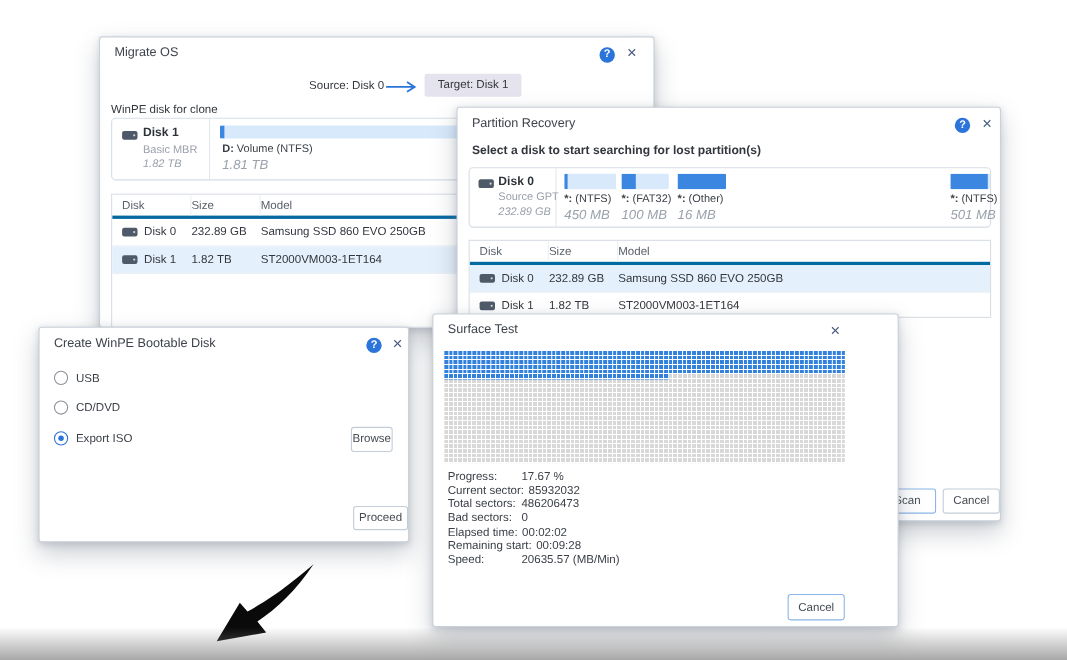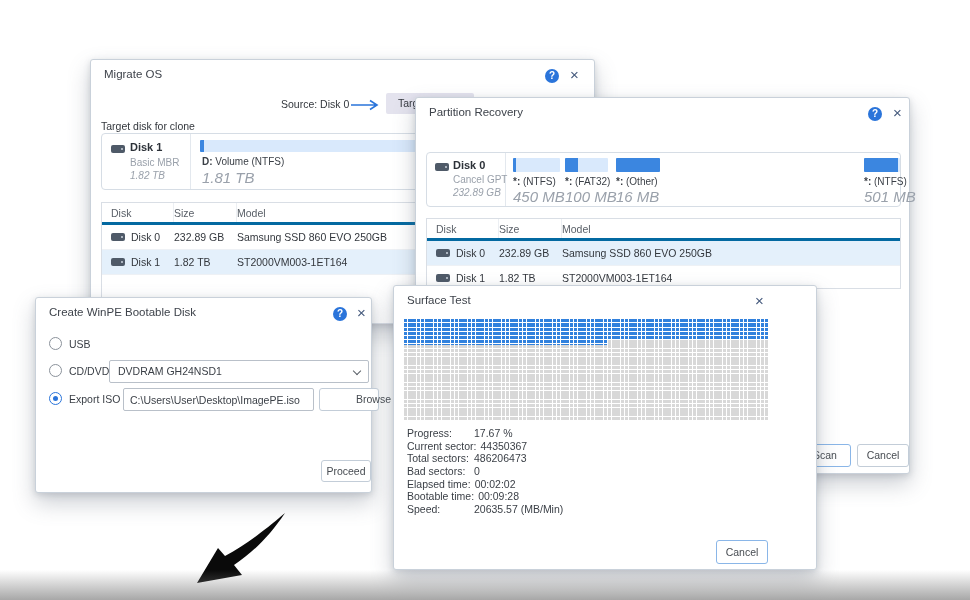--- a/index.html
+++ b/index.html
@@ -27,21 +27,21 @@
   .dico { position:absolute; width:14px; height:8px; background:#4f5a68; border-radius:2px; }
   .dico:after { content:""; position:absolute; right:2px; top:2.5px; width:2.5px; height:2.5px;
                 border-radius:50%; background:#ccd4de; }
   .dico.inrow { position:relative; display:inline-block; flex:0 0 auto; }
 
   .pseg { position:absolute; top:5px; }
   .pbar { height:14px; width:100%; background:#d9e9fc; position:relative; overflow:hidden; border-radius:1px; }
   .pfill { position:absolute; left:0; top:0; height:100%; background:#3b86e0; }
   .pl1 { margin-top:4px; font-size:10px; color:#3a3f46; white-space:nowrap; }
   .pl1 b { font-weight:bold; }
-  .pl2 { margin-top:1px; font-size:15px; color:#9aa1ab; font-style:italic; white-space:nowrap; }
+  .pl2 { margin-top:1px; font-size:12px; color:#9aa1ab; font-style:italic; white-space:nowrap; }
 
   .tbl { position:absolute; background:#fff; border:1px solid #d9dee5; overflow:hidden; }
   .tbl-head { display:flex; height:22px; align-items:center; font-size:10.5px; color:#5a6068;
               border-bottom:3px solid #0369a1; }
   .tbl-head > div { border-right:1px solid #eceff3; height:100%; display:flex; align-items:center; }
   .tbl-head > div:last-child { border-right:none; }
   .tbl-row { display:flex; height:25px; align-items:center; font-size:10.5px; color:#33373d;
              border-bottom:1px solid #eef1f5; cursor:pointer; }
   .tbl-row.selected { background:#e4f0fb; }
   .col-disk { width:72px; padding-left:9px; display:flex; align-items:center; gap:6px; }
@@ -75,32 +75,32 @@
 
   .badge { position:absolute; height:21px; line-height:21px; padding:0 12px; background:#e4e3ee;
            border-radius:2px; font-size:10.5px; color:#33373d; white-space:nowrap; }
   .plain-label { position:absolute; font-size:10.5px; color:#33373d; white-space:nowrap; }
 </style>
 </head>
 <body>
 
 <div class="canvas">
 
-  <div class="dialog" style="left:90px; top:33px; width:505px; height:265px; z-index:1;margin-top:26px;">
+  <div class="dialog" style="left:90px; top:33px; width:505px; height:265px; z-index:1;">
     <div class="dlg-title">Migrate OS</div>
     <div class="help-btn" style="left:454px; top:9px;">?</div>
     <div class="close-btn" style="left:479px; top:7px;">×</div>
 
     <div class="plain-label" style="left:190px; top:38px;">Source: Disk 0</div>
     <svg style="position:absolute; left:259px; top:39px;" width="30" height="12" viewBox="0 0 30 12">
       <path d="M1 6 H26 M20 1.5 L27 6 L20 10.5" stroke="#2a74da" stroke-width="1.6" fill="none"></path>
     </svg>
     <div class="badge" style="left:295px; top:33px;">Target: Disk 1</div>
 
-    <div class="plain-label" style="left:10px; top:60px;">Target disk for clone</div>
+    <div class="plain-label" style="left:10px; top:60px;">WinPE disk for clone</div>
 
     <div class="panel" style="left:10px; top:73px; width:485px; height:57px;">
       <div class="sep" style="left:88px;"></div>
       <div class="dico" style="left:9px; top:11px;"></div>
       <div class="pname" style="left:28px; top:7px;">Disk 1</div>
       <div class="ptype" style="left:28px; top:23px;">Basic MBR</div>
       <div class="psize" style="left:28px; top:36px;">1.82 TB</div>
       <div class="pbar" style="position:absolute; left:98px; top:6px; width:379px; height:12px;">
         <div class="pfill" style="width: 1%;"></div>
       </div>
@@ -133,26 +133,27 @@
         <div class="col-model">ST2000VM003-1ET164</div>
       </div>
     </div>
   </div>
 
   <div class="dialog" style="left:415px; top:97px; width:495px; height:377px; z-index:2;">
     <div class="dlg-title">Partition Recovery</div>
     <div class="help-btn" style="left:452px; top:9px;">?</div>
     <div class="close-btn" style="left:477px; top:7px;">×</div>
 
+    <div class="plain-label" style="left:13px; top:33px; font-weight:bold; font-size:11px;">Select a disk to start searching for lost partition(s)</div>
 
     <div class="panel" style="left:10px; top:54px; width:475px; height:55px;">
       <div class="sep" style="left:78px;"></div>
       <div class="dico" style="left:8px; top:10px;"></div>
       <div class="pname" style="left:26px; top:6px;">Disk 0</div>
-      <div class="ptype" style="left:26px; top:21px;">Cancel GPT</div>
+      <div class="ptype" style="left:26px; top:21px;">Source GPT</div>
       <div class="psize" style="left:26px; top:34px;">232.89 GB</div>
 
       <div class="pseg" style="left:86px; width:47px;">
         <div class="pbar">
             <div class="pfill" style="width: 6%;"></div>
           </div>
         <div class="pl1"><b>*:</b> <span>(NTFS)</span></div>
         <div class="pl2">450 MB</div>
       </div>
       <div class="pseg" style="left:138px; width:43px;">
@@ -209,65 +210,60 @@
   <div class="dialog" style="left:35px; top:297px; width:337px; height:196px; z-index:3;">
     <div class="dlg-title">Create WinPE Bootable Disk</div>
     <div class="help-btn" style="left:297px; top:9px;">?</div>
     <div class="close-btn" style="left:321px; top:7px;">×</div>
 
     <div class="radio" style="left:13px; top:39px;"></div>
     <div class="opt-label" style="left:33px; top:40px;">USB</div>
 
     <div class="radio" style="left:13px; top:66px;"></div>
     <div class="opt-label" style="left:33px; top:67px;">CD/DVD</div>
-    <div class="select" style="left:73px; top:62px; width:260px;">
-      <span>DVDRAM GH24NSD1</span>
-      <span class="chev"></span>
-    </div>
 
     <div class="radio on" style="left:13px; top:94px;"></div>
     <div class="opt-label" style="left:33px; top:95px;">Export ISO</div>
-    <input class="txt-input" style="left: 87px; top: 90px; width: 191px;" value="C:\Users\User\Desktop\ImagePE.iso">
-    <div class="btn" style="left:283px; top:90px; width:60px; height:23px; line-height:21px;padding-left:36px;">Browse</div>
+    <div class="btn" style="left:283px; top:90px; width:38px; height:23px; line-height:21px;">Browse</div>
 
     <div class="btn" style="left:285px; top:162px; width:50px; height:22px; line-height:20px;">Proceed</div>
   </div>
 
   <div class="dialog" style="left:393px; top:285px; width:424px; height:285px; z-index:4;">
     <div class="dlg-title">Surface Test</div>
     <div class="close-btn" style="left:361px; top:7px;">×</div>
 
     <div class="grid-base" style="position:absolute; left:10px; top:33px; width:364px; height:102px;">
       <div class="grid-blue" style="position:absolute; left:0; top:0; width:100%; height:21.25px;"></div>
       <div class="grid-blue" style="position: absolute; left: 0px; top: 21.25px; height: 4.25px; width: 56%;"></div>
     </div>
 
     <div style="position:absolute; left:13px; top:141px;">
       <div class="stat">
           <span class="lbl">Progress:</span>
           <span class="val">17.67 %</span>
         </div>
       <div class="stat">
           <span class="lbl">Current sector:</span>
-          <span class="val">44350367</span>
+          <span class="val">85932032</span>
         </div>
       <div class="stat">
           <span class="lbl">Total sectors:</span>
           <span class="val">486206473</span>
         </div>
       <div class="stat">
           <span class="lbl">Bad sectors:</span>
           <span class="val">0</span>
         </div>
       <div class="stat">
           <span class="lbl">Elapsed time:</span>
           <span class="val">00:02:02</span>
         </div>
       <div class="stat">
-          <span class="lbl">Bootable time:</span>
+          <span class="lbl">Remaining start:</span>
           <span class="val">00:09:28</span>
         </div>
       <div class="stat">
           <span class="lbl">Speed:</span>
           <span class="val">20635.57 (MB/Min)</span>
         </div>
     </div>
 
     <div class="btn primary" style="left:322px; top:254px; width:52px; height:24px; line-height:22px;">Cancel</div>
   </div>

